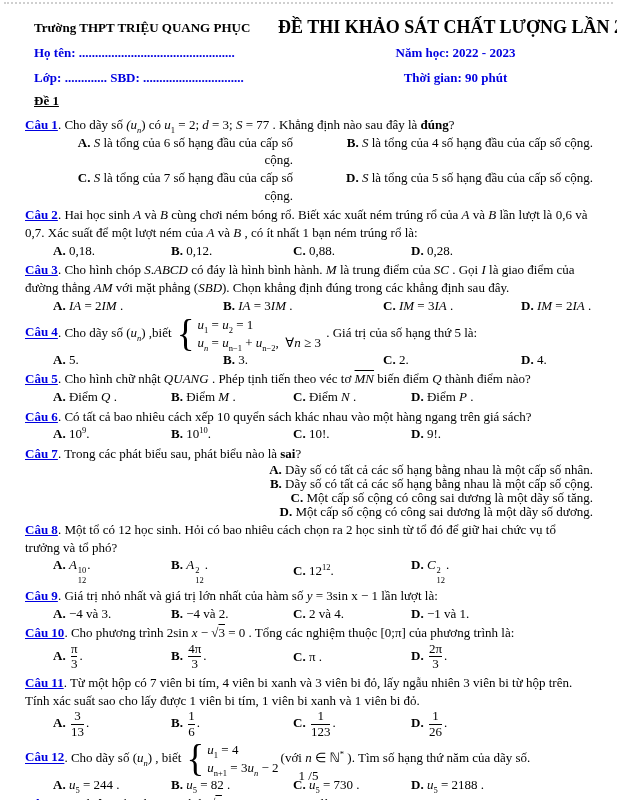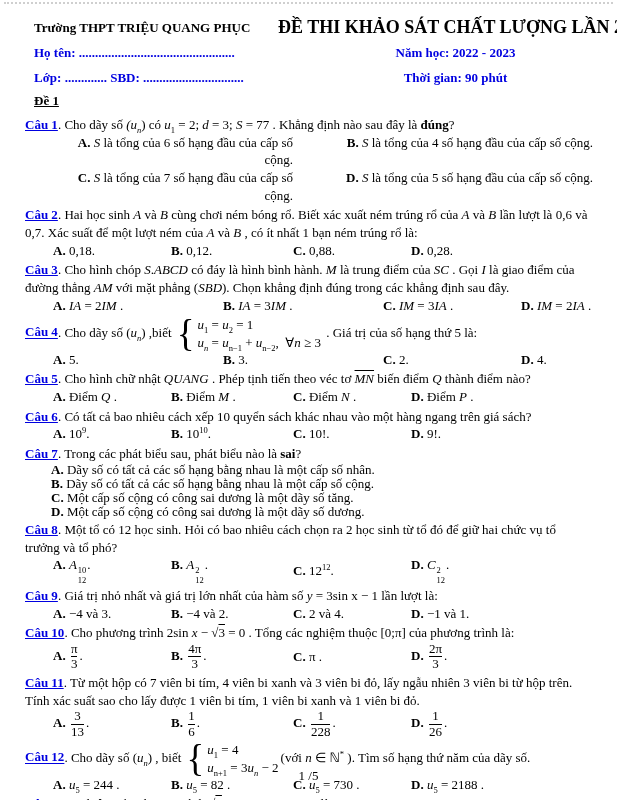--- a/index.html
+++ b/index.html
@@ -26,21 +26,21 @@
   #questions{ margin-top:7px; }
   .question{ margin-bottom:2px; }
   .qtext{ line-height:1.36; }
   .qlabel{ color:var(--blue); font-weight:bold; text-decoration:underline; }
   .options{ line-height:1.36; }
   .okey{ font-weight:bold; }
   .options.two{  display:grid; grid-template-columns:240px 1fr; margin-left:28px;text-align:right; }
   .options.four{ display:grid; grid-template-columns:118px 122px 118px 1fr; margin-left:28px; align-items:center; }
   .options.wide{ display:grid; grid-template-columns:170px 160px 138px 1fr; margin-left:28px; }
   .options.one{ margin-left:26px; line-height:1.08; }
-  .options.one .opt{ display:block; }
+  .options.one .opt{ display:block;text-align:right; }
 
   
   sub,sup{ font-size:8.5px; line-height:0; }
   .vec{ text-decoration:overline; }
   .rad{ text-decoration:overline; }
   .frac{ display:inline-block; vertical-align:middle; text-align:center; line-height:1.12; padding:0 2px; }
   .frac .num,.frac .den{ display:block; }
   .frac .den{ border-top:1px solid #000; }
   .cases{ display:inline-flex; align-items:center; vertical-align:middle; margin:0 2px; }
   .cb{ font-size:37px; line-height:.85; font-weight:400; margin-right:3px; }
@@ -176,21 +176,21 @@
         <span class="opt"><b class="okey">B.</b> <span><span class="frac"><span class="num">4π</span><span class="den">3</span></span>.</span></span>
         <span class="opt"><b class="okey">C.</b> <span>π .</span></span>
         <span class="opt"><b class="okey">D.</b> <span><span class="frac"><span class="num">2π</span><span class="den">3</span></span>.</span></span>
       </div>
     </div>
     <div class="question">
       <div class="qtext"><span class="qlabel">Câu 11</span><span>. Từ một hộp có 7 viên bi tím, 4 viên bi xanh và 3 viên bi đỏ, lấy ngẫu nhiên 3 viên bi từ hộp trên. Tính xác suất sao cho lấy được 1 viên bi tím, 1 viên bi xanh và 1 viên bi đỏ.</span></div>
       <div class="options four">
         <span class="opt"><b class="okey">A.</b> <span><span class="frac"><span class="num">3</span><span class="den">13</span></span>.</span></span>
         <span class="opt"><b class="okey">B.</b> <span><span class="frac"><span class="num">1</span><span class="den">6</span></span>.</span></span>
-        <span class="opt"><b class="okey">C.</b> <span><span class="frac"><span class="num">1</span><span class="den">228</span></span>.</span></span>
+        <span class="opt"><b class="okey">C.</b> <span><span class="frac"><span class="num">1</span><span class="den">123</span></span>.</span></span>
         <span class="opt"><b class="okey">D.</b> <span><span class="frac"><span class="num">1</span><span class="den">26</span></span>.</span></span>
       </div>
     </div>
     <div class="question">
       <div class="qtext"><span class="qlabel">Câu 12</span><span>. Cho dãy số (<i>u<sub>n</sub></i>) , biết <span class="cases">
             <span class="cb">{</span>
             <span class="cr">
               <span><i>u</i><sub>1</sub> = 4</span>
               <span><i>u</i><sub>n+1</sub> = 3<i>u<sub>n</sub></i> − 2</span>
             </span>

